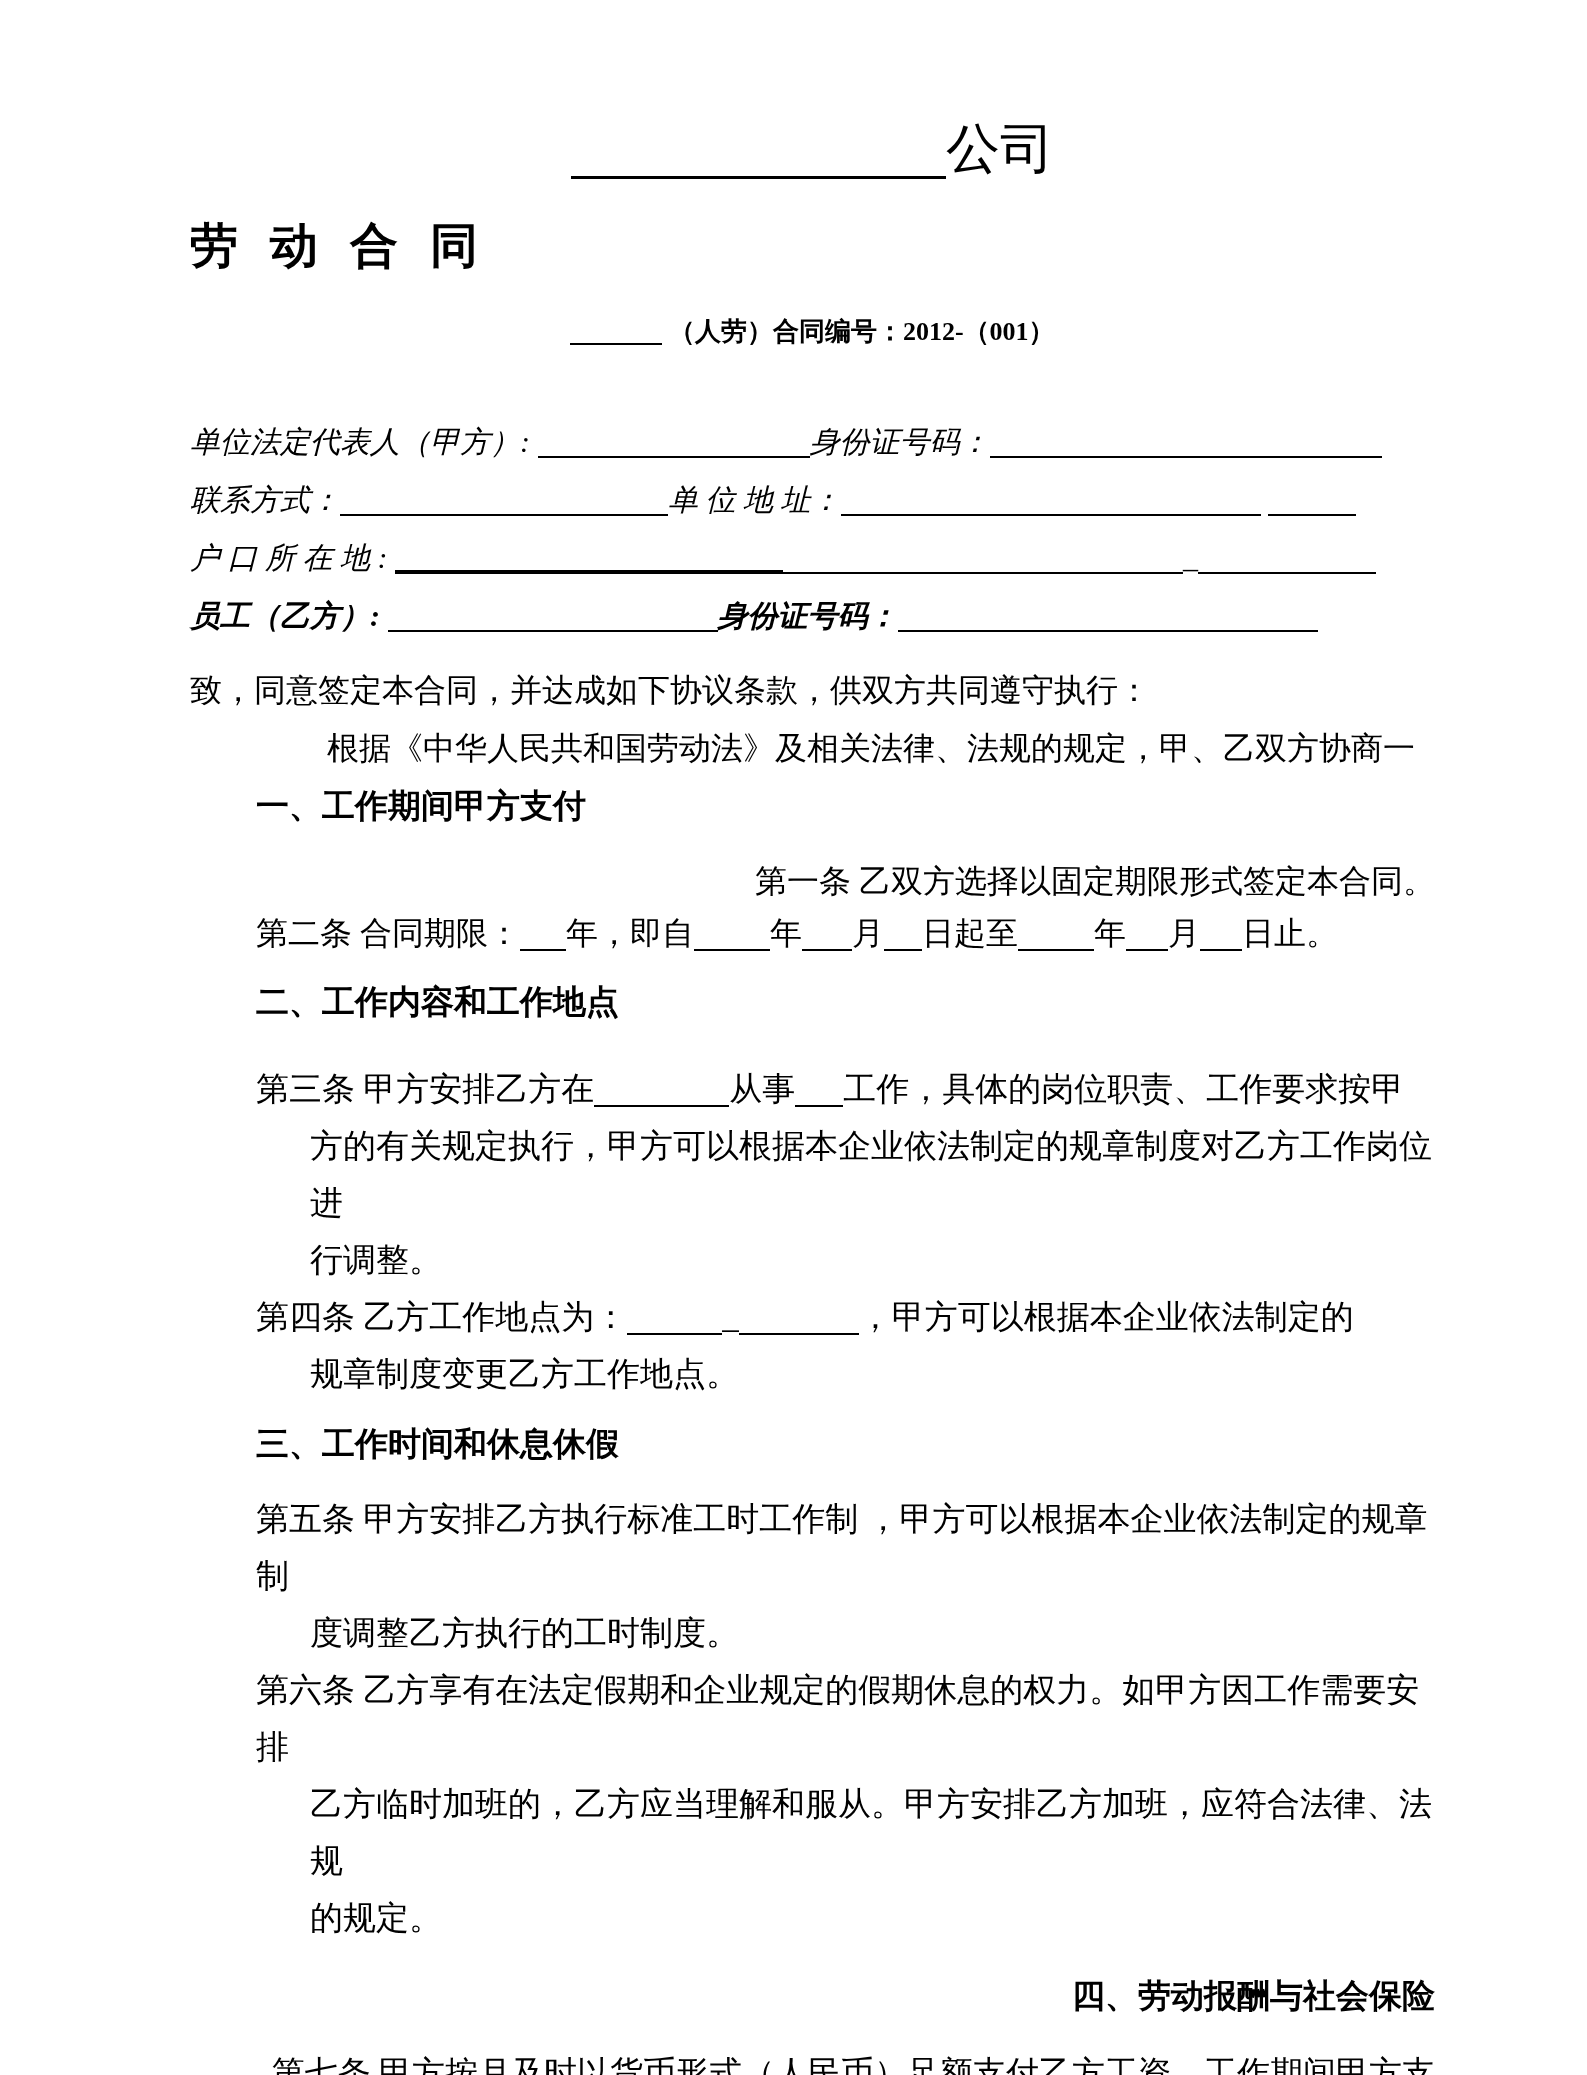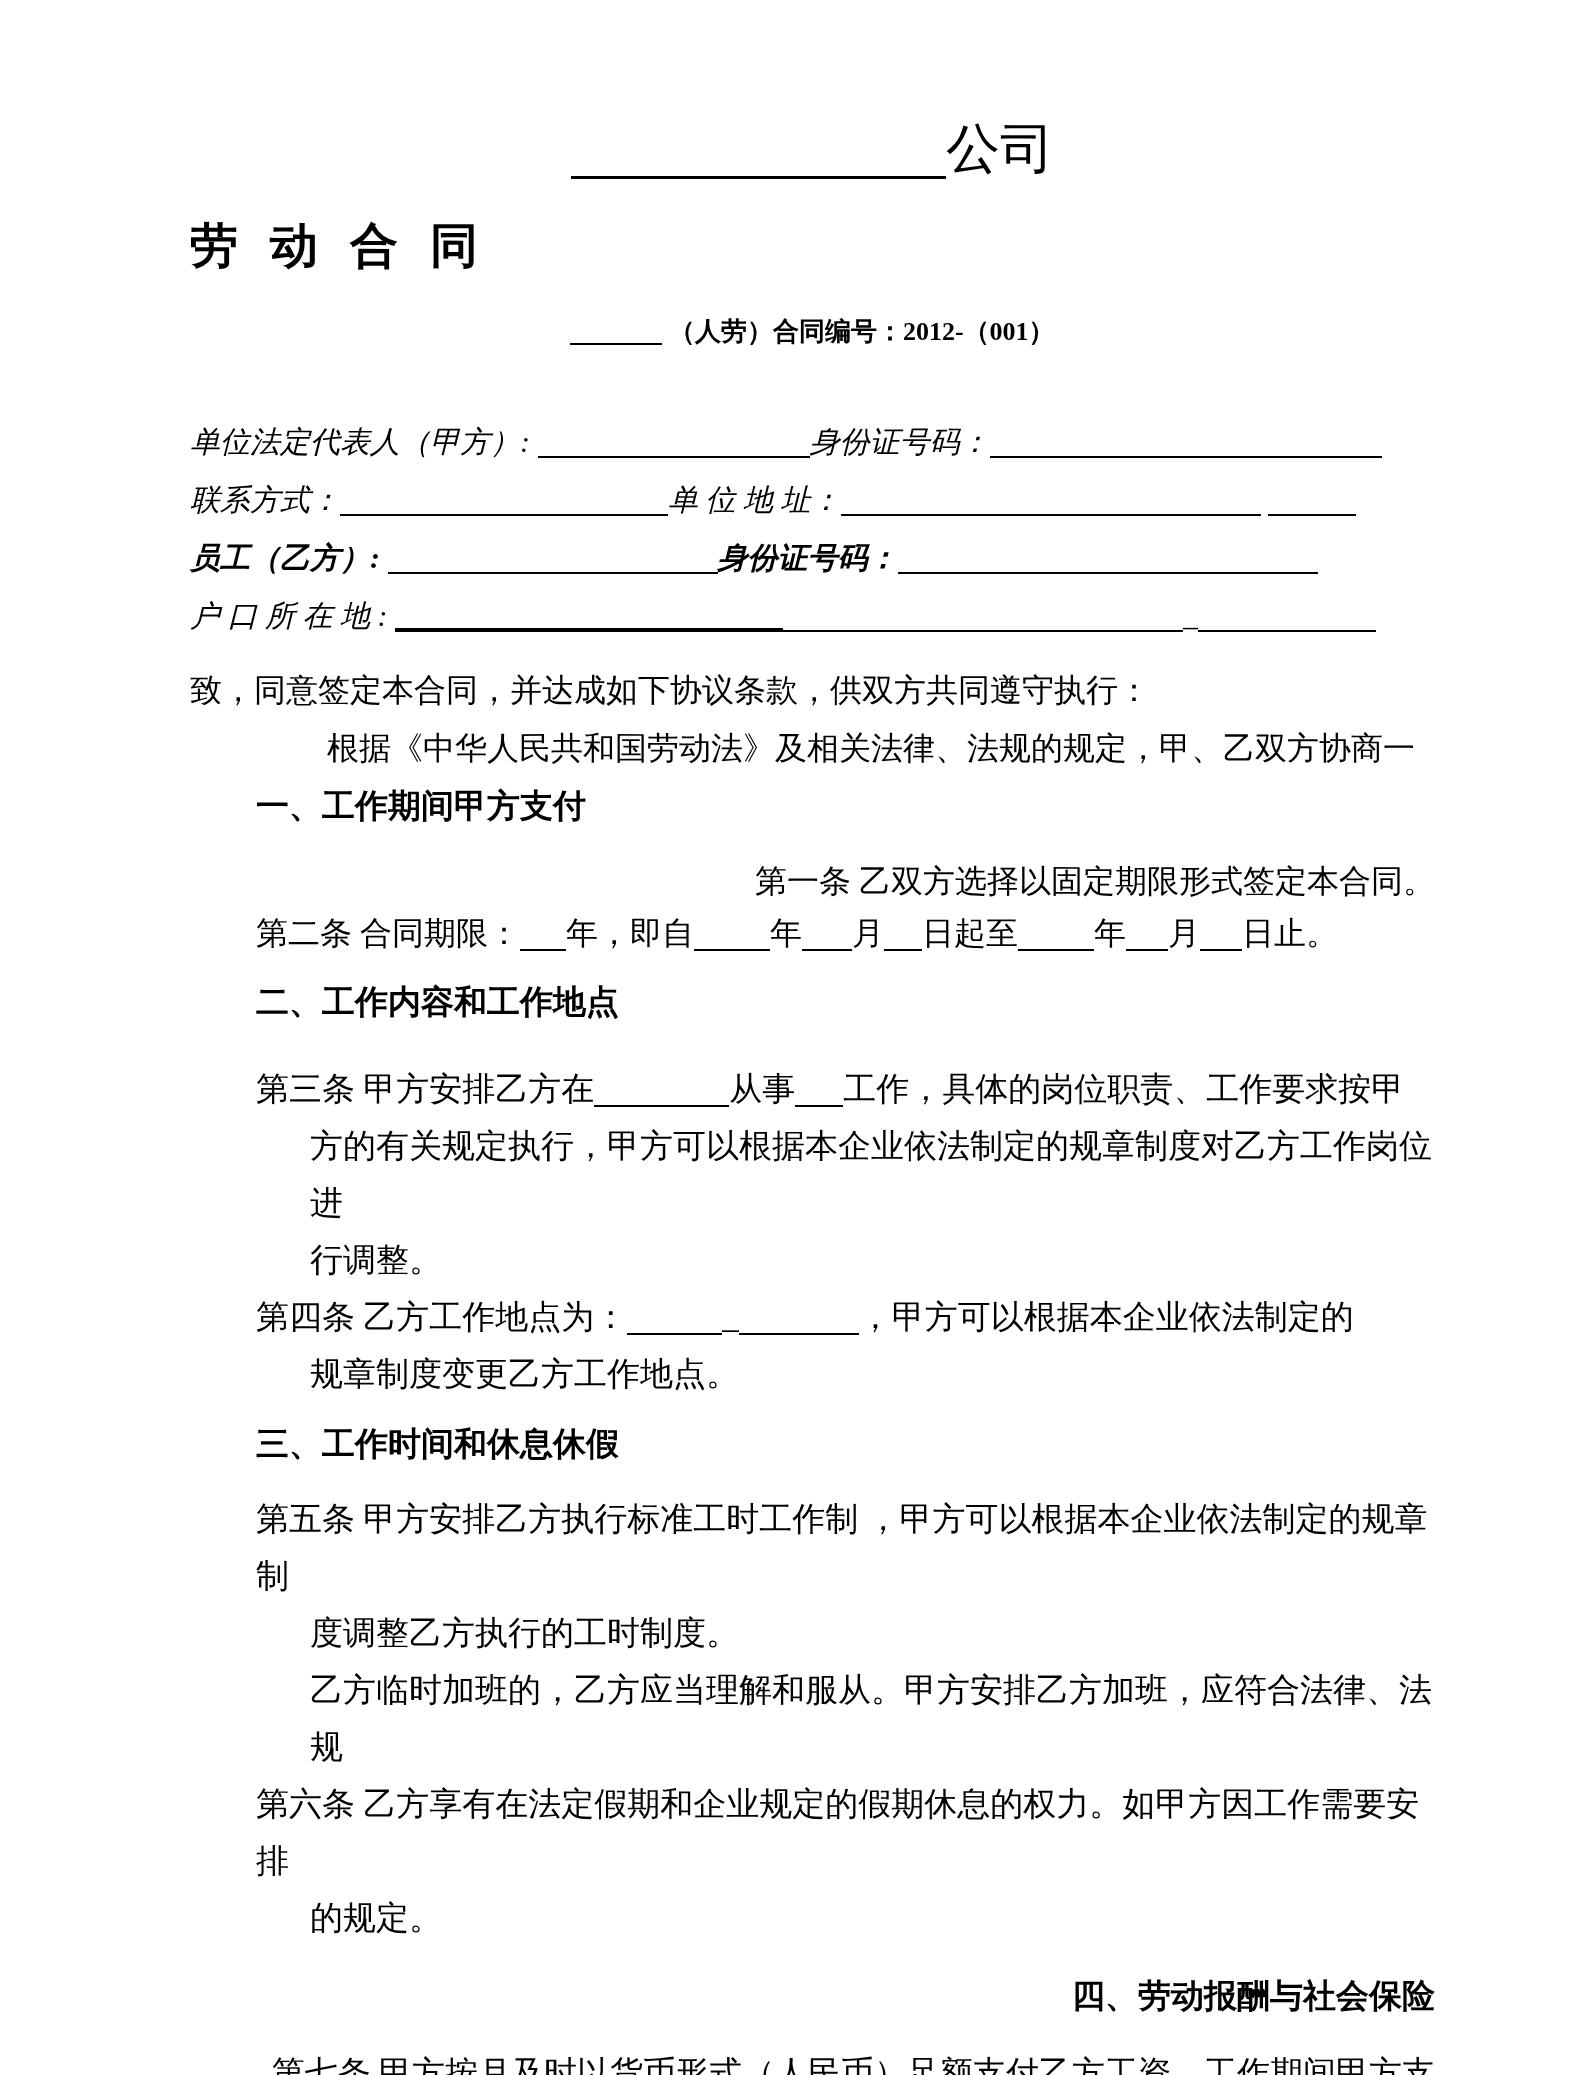--- a/index.html
+++ b/index.html
@@ -61,22 +61,22 @@
 
   <div class="company-line"><span class="blank" style="width: 375px;"></span>公司</div>
 
   <div class="doc-title">劳 动 合 同</div>
 
   <div class="subtitle"><span class="blank" style="width: 92px;"></span> （人劳）合同编号：2012-（001）</div>
 
   <div class="form">
     <div class="form-row">单位法定代表人（甲方）: <span class="blank" style="width: 272px;"></span>身份证号码：<span class="blank" style="width: 392px;"></span></div>
     <div class="form-row">联系方式：<span class="blank" style="width: 328px;"></span>单 位 地 址：<span class="blank" style="width: 420px;"></span> <span class="blank" style="width: 88px;"></span></div>
+    <div class="form-row">户 口 所 在 地 : <span class="blank thick" style="width: 388px;"></span><span class="blank" style="width: 400px;"></span>_<span class="blank" style="width: 178px;"></span></div>
     <div class="form-row bold">员工（乙方）: <span class="blank" style="width: 330px;"></span>身份证号码：<span class="blank" style="width: 420px;"></span></div>
-    <div class="form-row">户 口 所 在 地 : <span class="blank thick" style="width: 388px;"></span><span class="blank" style="width: 400px;"></span>_<span class="blank" style="width: 178px;"></span></div>
   </div>
 
   <div class="intro">
     <div class="line">致，同意签定本合同，并达成如下协议条款，供双方共同遵守执行：</div>
     <div class="line indent">根据《中华人民共和国劳动法》及相关法律、法规的规定，甲、乙双方协商一</div>
   </div>
 
   <div class="sec-heading">一、工作期间甲方支付</div>
   <div class="clause small mt20">
     <div class="line first">第一条 乙双方选择以固定期限形式签定本合同。</div>
@@ -95,22 +95,22 @@
     <div class="line first">第四条 乙方工作地点为：<span class="blank" style="width: 95px;"></span>_<span class="blank" style="width: 120px;"></span>，甲方可以根据本企业依法制定的</div>
     <div class="line cont">规章制度变更乙方工作地点。</div>
   </div>
 
   <div class="sec-heading mt12">三、工作时间和休息休假</div>
   <div class="clause mt18">
     <div class="line first">第五条 甲方安排乙方执行标准工时工作制 ，甲方可以根据本企业依法制定的规章制</div>
     <div class="line cont">度调整乙方执行的工时制度。</div>
   </div>
   <div class="clause">
+    <div class="line first">第六条 乙方享有在法定假期和企业规定的假期休息的权力。如甲方因工作需要安排</div>
     <div class="line cont">乙方临时加班的，乙方应当理解和服从。甲方安排乙方加班，应符合法律、法规</div>
-    <div class="line first">第六条 乙方享有在法定假期和企业规定的假期休息的权力。如甲方因工作需要安排</div>
     <div class="line cont">的规定。</div>
   </div>
 
   <div class="sec-heading mt20">四、劳动报酬与社会保险</div>
   <div class="clause mt20">
     <div class="line first">第七条 甲方按月及时以货币形式（人民币）足额支付乙方工资，工作期间甲方支付</div>
 
   </div>
 
 </div>

